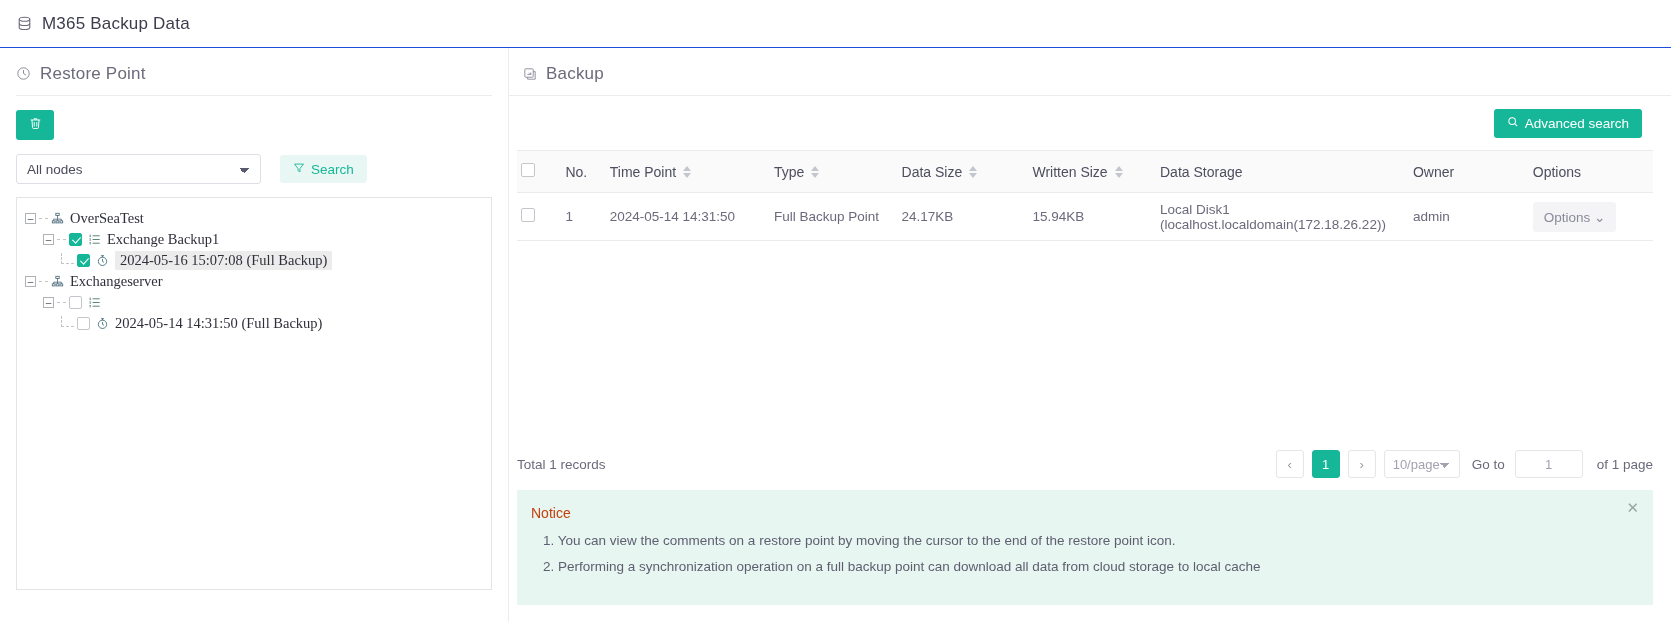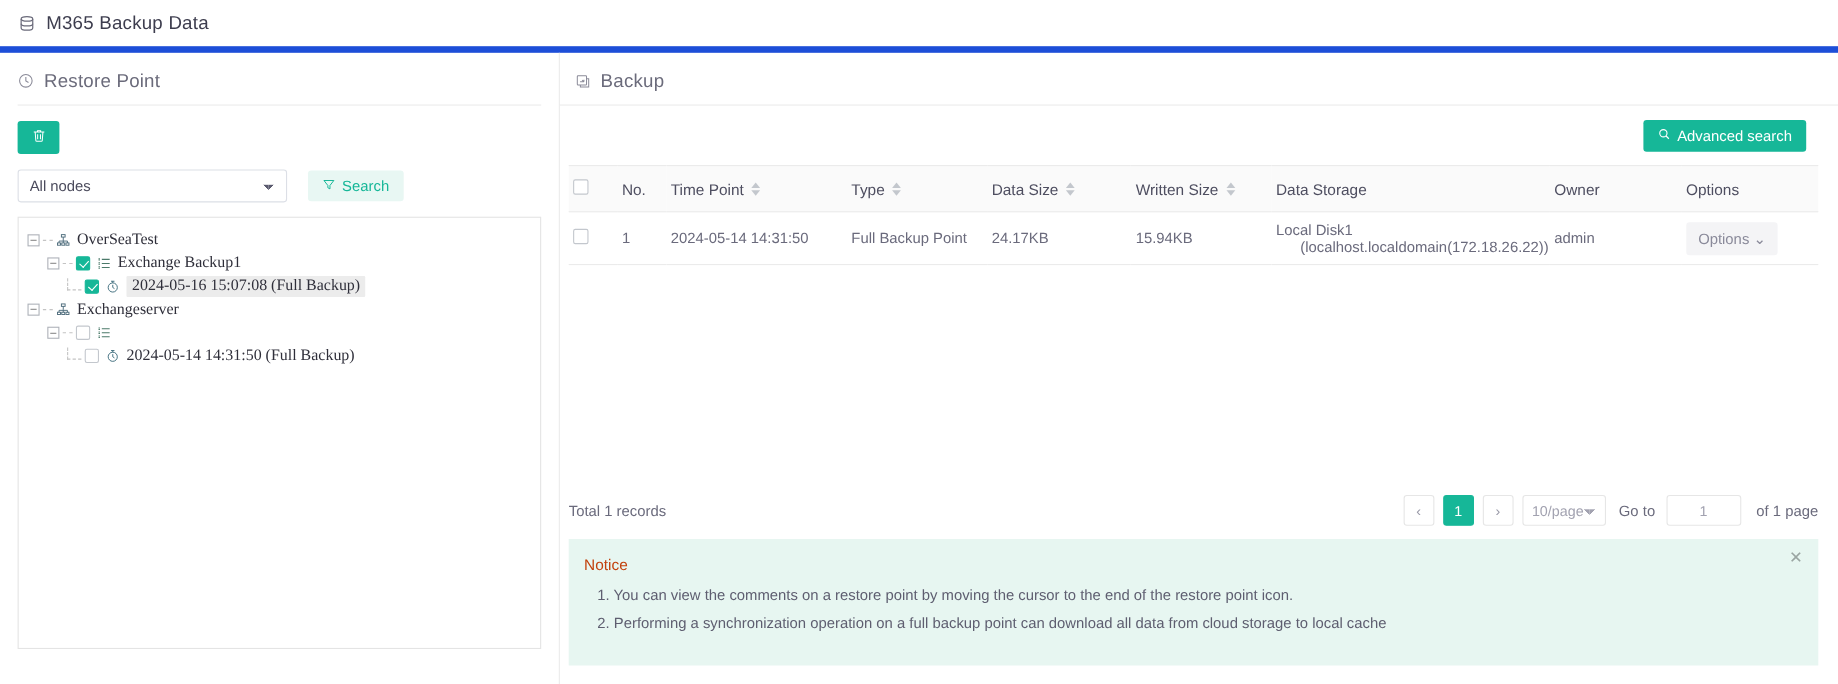--- a/index.html
+++ b/index.html
@@ -10,21 +10,21 @@
     color: #5a5a6e;
     overflow: hidden;
   }
 
   
   .app-header {
     height: 48px;
     display: flex;
     align-items: center;
     padding-left: 16px;
-    border-bottom: 6px solid #1d4ed8;
+    border-bottom: 1px solid #1d4ed8;
     background: #fff;
   }
   .app-header .db-icon { margin-right: 9px; display:flex; align-items:center; }
   .app-title {
     font-size: 17px;
     color: #3d3d4e;
     letter-spacing: .2px;
   }
 
   
@@ -203,21 +203,21 @@
   .sorter i.dn { border-top: 5px solid #c3c7cd; }
 
   .hdr-cb, .row-cb {
     width: 14px; height: 14px;
     border: 1px solid #c3c7cd;
     border-radius: 2px;
     background: #fff;
     display: inline-block;
     cursor: pointer;
   }
-  .storage-line2 { display: block; margin-left: 22px; }
+  .storage-line2 { display: block; }
   .options-btn {
     background: #f4f4f6;
     border: none;
     border-radius: 3px;
     color: #8a8a9a;
     font-size: 13.5px;
     padding: 7px 11px;
     cursor: pointer;
     font-family: "Liberation Sans", sans-serif;
     white-space: nowrap;

